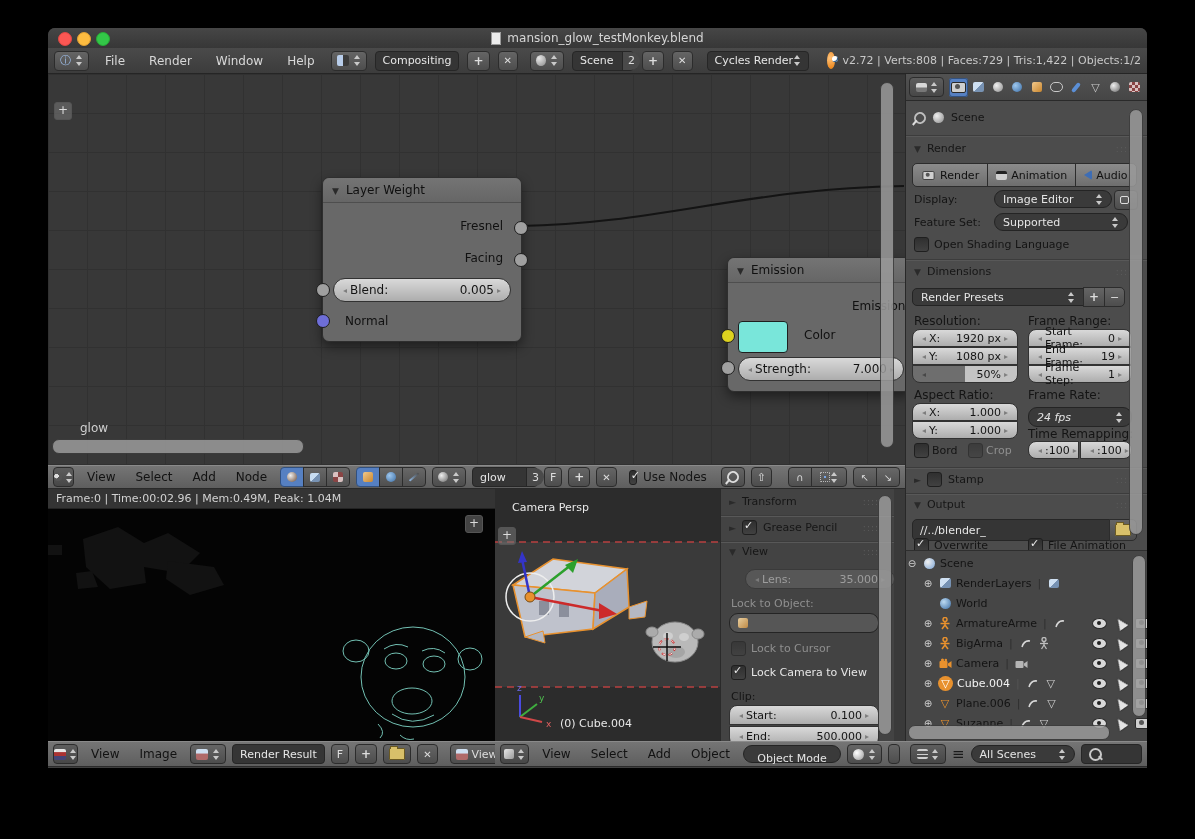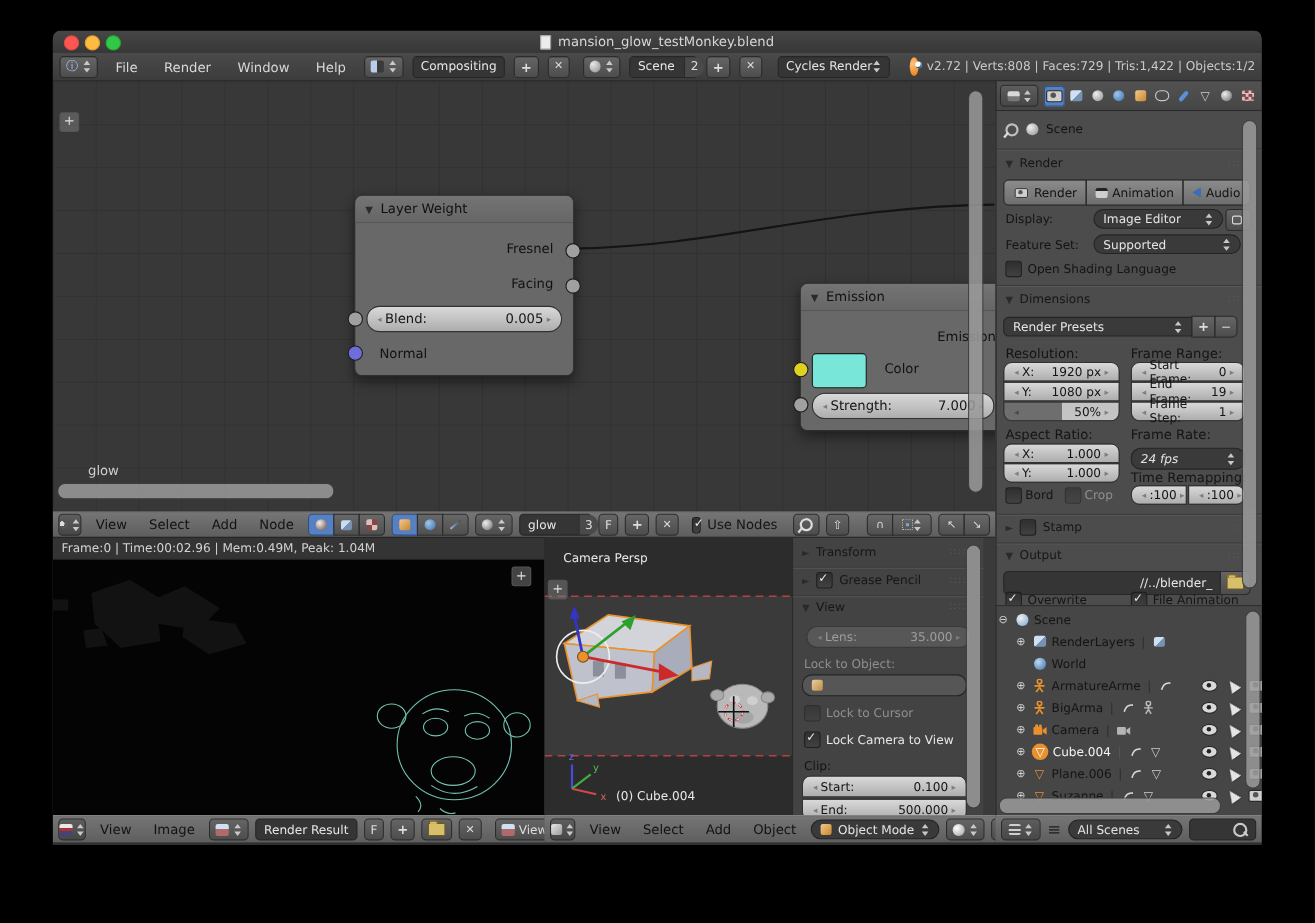--- a/index.html
+++ b/index.html
@@ -7,21 +7,21 @@
   #win{position:absolute;left:48px;top:28px;width:1099px;height:740px;background:#3f3f3f;border-radius:7px 7px 0 0;overflow:hidden;box-shadow:0 10px 30px rgba(0,0,0,.6);}
   
   #titlebar{position:absolute;left:0;top:0;width:100%;height:20px;background:linear-gradient(#464646,#373737);border-bottom:1px solid #202020;}
   .tl{position:absolute;top:4px;width:12px;height:12px;border-radius:50%;}
   #title-center{position:absolute;left:0;right:0;top:0;height:20px;display:flex;align-items:center;justify-content:center;gap:6px;color:#d6d6d6;font-size:12px;}
   .docicon{width:10px;height:13px;background:#ececec;border-radius:1px;box-shadow:inset 0 0 0 1px #9a9a9a;}
   
   #menubar{position:absolute;left:0;top:20px;width:100%;height:26px;background:linear-gradient(#4a4a4a,#3c3c3c);border-bottom:1px solid #252525;display:flex;align-items:center;gap:8px;padding:0 6px;box-sizing:border-box;color:#d8d8d8;font-size:12px;white-space:nowrap;overflow:hidden;}
   .menu-item{padding:2px 8px;cursor:default;}
   .hbtn{background:linear-gradient(#656565,#4d4d4d);border:1px solid #2c2c2c;border-radius:4px;height:18px;display:inline-flex;align-items:center;gap:4px;padding:0 5px;color:#ddd;font-size:11px;}
-  .dfield{background:#353535;border:1px solid #262626;border-radius:4px;height:18px;display:inline-flex;align-items:center;padding:0 7px;color:#e6e6e6;font-size:11px;justify-content:flex-end;}
+  .dfield{background:#353535;border:1px solid #262626;border-radius:4px;height:18px;display:inline-flex;align-items:center;padding:0 7px;color:#e6e6e6;font-size:11px;}
   .ud{display:inline-block;width:8px;height:11px;position:relative;}
   .ud::before{content:"";position:absolute;top:0;left:1px;border-left:3px solid transparent;border-right:3px solid transparent;border-bottom:4px solid #c9c9c9;}
   .ud::after{content:"";position:absolute;bottom:0;left:1px;border-left:3px solid transparent;border-right:3px solid transparent;border-top:4px solid #c9c9c9;}
   .xbtn::before{content:"✕";color:#ddd;font-size:10px;}
   .plusbtn::before{content:"+";color:#ddd;font-size:12px;font-weight:bold;}
   .logo{width:17px;height:17px;border-radius:50%;background:radial-gradient(circle at 35% 35%,#ffc27a,#e87d0d);position:relative;}
   .logo::after{content:"";position:absolute;left:5px;top:4px;width:6px;height:6px;border-radius:50%;background:#fff;box-shadow:inset -1px -1px 0 #2a5b8a;}
   
   .np{background:linear-gradient(#d9d9d9,#adadad);border:1px solid #323232;border-radius:10px;color:#141414;font-size:11px;display:flex;align-items:center;padding:0 9px;height:18px;box-sizing:border-box;}
   .np::before{content:"◂";color:rgba(0,0,0,.35);font-size:8px;margin-right:3px;}
@@ -391,21 +391,21 @@
             <span class="cb on"></span>
             <span>Grease Pencil</span>
             <span class="dots">::::</span>
           </div>
       <div class="sep" style="position:absolute;left:0;top:52px;width:100%;"></div>
       <div class="panelhdr" style="position:absolute;left:8px;top:56px;width:150px;">
             <span class="tri-d"></span>
             <span>View</span>
             <span class="dots">::::</span>
           </div>
-      <div class="np dis" style="position:absolute;left:12px;top:80px;width:150px;height:20px;justify-content:flex-end;">
+      <div class="np dis" style="position:absolute;left:24px;top:80px;width:150px;height:20px;justify-content:flex-end;">
             <span class="l">Lens:</span>
             <span class="v">35.000</span>
           </div>
       <span class="lbl dim" style="position:absolute;left:10px;top:108px;">Lock to Object:</span>
       <div class="dd" style="position:absolute;left:8px;top:124px;width:150px;height:20px;background:#565656;">
             <span class="mini" style="width:10px;height:10px;background:linear-gradient(135deg,#e8cfa0,#bf8a45);border-radius:2px;"></span>
           </div>
       <span class="cb dim" style="position:absolute;left:10px;top:152px;"></span>
       <span class="lbl dim" style="position:absolute;left:30px;top:153px;">Lock to Cursor</span>
       <span class="cb on" style="position:absolute;left:10px;top:176px;"></span>
@@ -425,21 +425,21 @@
 
   <div id="vphdr" class="edhdr">
     <span class="etype">
           <span class="mini" style="width:10px;height:10px;background:linear-gradient(135deg,#e8e8e8,#9a9a9a);border-radius:2px;"></span>
           <span class="ud"></span>
         </span>
     <span class="menu">View</span>
     <span class="menu">Select</span>
     <span class="menu">Add</span>
     <span class="menu">Object</span>
-    <span class="dd" style="width:118px;">
+    <span class="dd" style="width:118px;flex-direction:column;">
           <span class="mini" style="width:10px;height:10px;background:linear-gradient(135deg,#f2c98c,#c9862e);border-radius:2px;"></span>
           <span class="flex1">Object Mode</span>
           <span class="ud"></span>
         </span>
     <span class="hbtn">
           <span class="mini" style="width:11px;height:11px;border-radius:50%;background:radial-gradient(circle at 35% 35%,#fff,#999);"></span>
           <span class="ud"></span>
         </span>
     <span class="hbtn"></span>
   </div>

